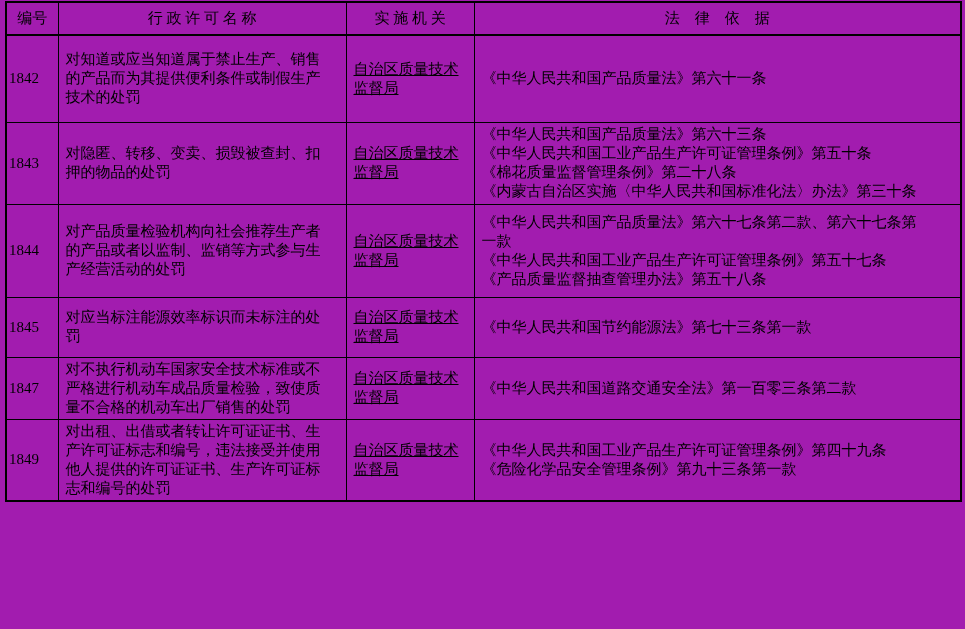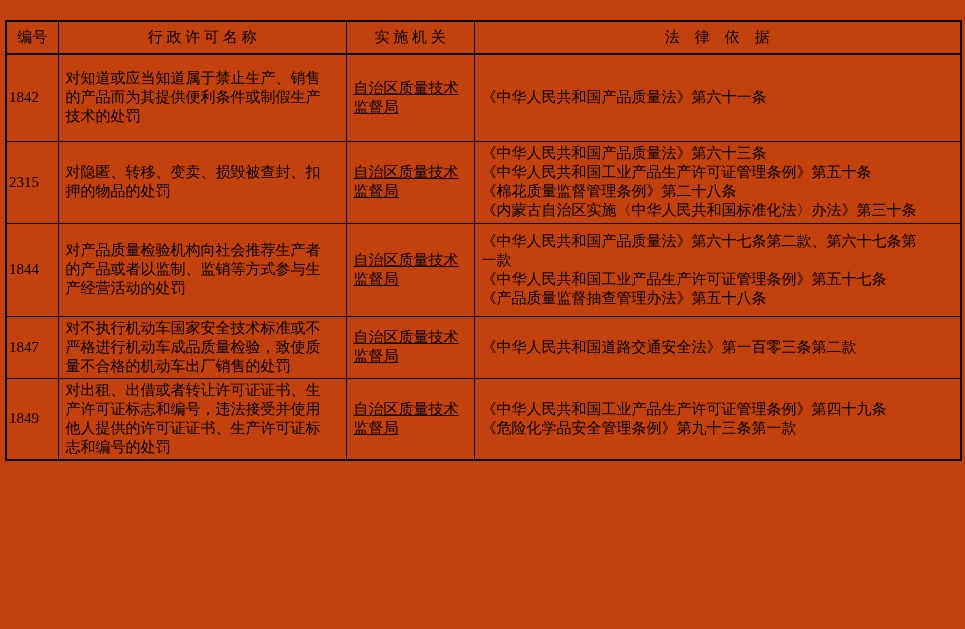--- a/index.html
+++ b/index.html
@@ -1,18 +1,18 @@
 <!DOCTYPE html>
 <html><head>
 <meta charset="utf-8">
 <style>
   html,body{margin:0;padding:0;background:#ffffff;}
   .page{
     width:965px;height:629px;box-sizing:border-box;
-    padding:20px 5px 3px 5px;background:#c2410c;
+    padding:1px 5px 3px 5px;background:#a21caf;
     font-family:"Liberation Serif","DejaVu Serif",serif;
     color:#000000;
   }
   table.license-table{
     border-collapse:collapse;table-layout:fixed;
     width:955px;border:2px solid #000000;
     font-size:15px;line-height:19px;color:#000000;
   }
   col.c-id{width:52px;}
   col.c-name{width:288px;}
@@ -64,21 +64,21 @@
   <tr>
     <td class="cell-id">1842</td>
     <td class="cell-name">对知道或应当知道属于禁止生产、销售的产品而为其提供便利条件或制假生产技术的处罚</td>
     <td class="cell-agency">自治区质量技术监督局</td>
     <td class="cell-legal">
             <span class="legal-line">《中华人民共和国产品质量法》第六十一条</span>
           </td>
   </tr>
 
   <tr>
-    <td class="cell-id">2315</td>
+    <td class="cell-id">1843</td>
     <td class="cell-name">对隐匿、转移、变卖、损毁被查封、扣押的物品的处罚</td>
     <td class="cell-agency">自治区质量技术监督局</td>
     <td class="cell-legal">
             <span class="legal-line">《中华人民共和国产品质量法》第六十三条</span>
             <span class="legal-line">《中华人民共和国工业产品生产许可证管理条例》第五十条</span>
             <span class="legal-line">《棉花质量监督管理条例》第二十八条</span>
             <span class="legal-line">《内蒙古自治区实施〈中华人民共和国标准化法〉办法》第三十条</span>
           </td>
   </tr>
 
@@ -86,20 +86,28 @@
     <td class="cell-id">1844</td>
     <td class="cell-name">对产品质量检验机构向社会推荐生产者的产品或者以监制、监销等方式参与生产经营活动的处罚</td>
     <td class="cell-agency">自治区质量技术监督局</td>
     <td class="cell-legal">
             <span class="legal-line">《中华人民共和国产品质量法》第六十七条第二款、第六十七条第一款</span>
             <span class="legal-line">《中华人民共和国工业产品生产许可证管理条例》第五十七条</span>
             <span class="legal-line">《产品质量监督抽查管理办法》第五十八条</span>
           </td>
   </tr>
 
+  <tr>
+    <td class="cell-id">1845</td>
+    <td class="cell-name">对应当标注能源效率标识而未标注的处罚</td>
+    <td class="cell-agency">自治区质量技术监督局</td>
+    <td class="cell-legal">
+            <span class="legal-line">《中华人民共和国节约能源法》第七十三条第一款</span>
+          </td>
+  </tr>
 
 
   <tr>
     <td class="cell-id">1847</td>
     <td class="cell-name">对不执行机动车国家安全技术标准或不严格进行机动车成品质量检验，致使质量不合格的机动车出厂销售的处罚</td>
     <td class="cell-agency">自治区质量技术监督局</td>
     <td class="cell-legal">
             <span class="legal-line">《中华人民共和国道路交通安全法》第一百零三条第二款</span>
           </td>
   </tr>

